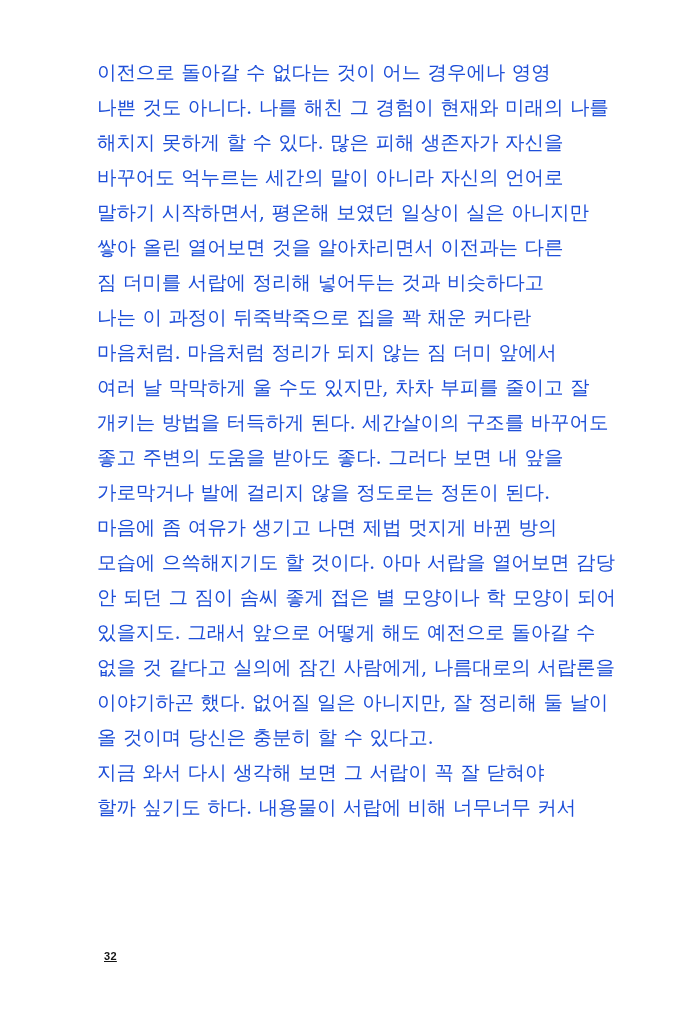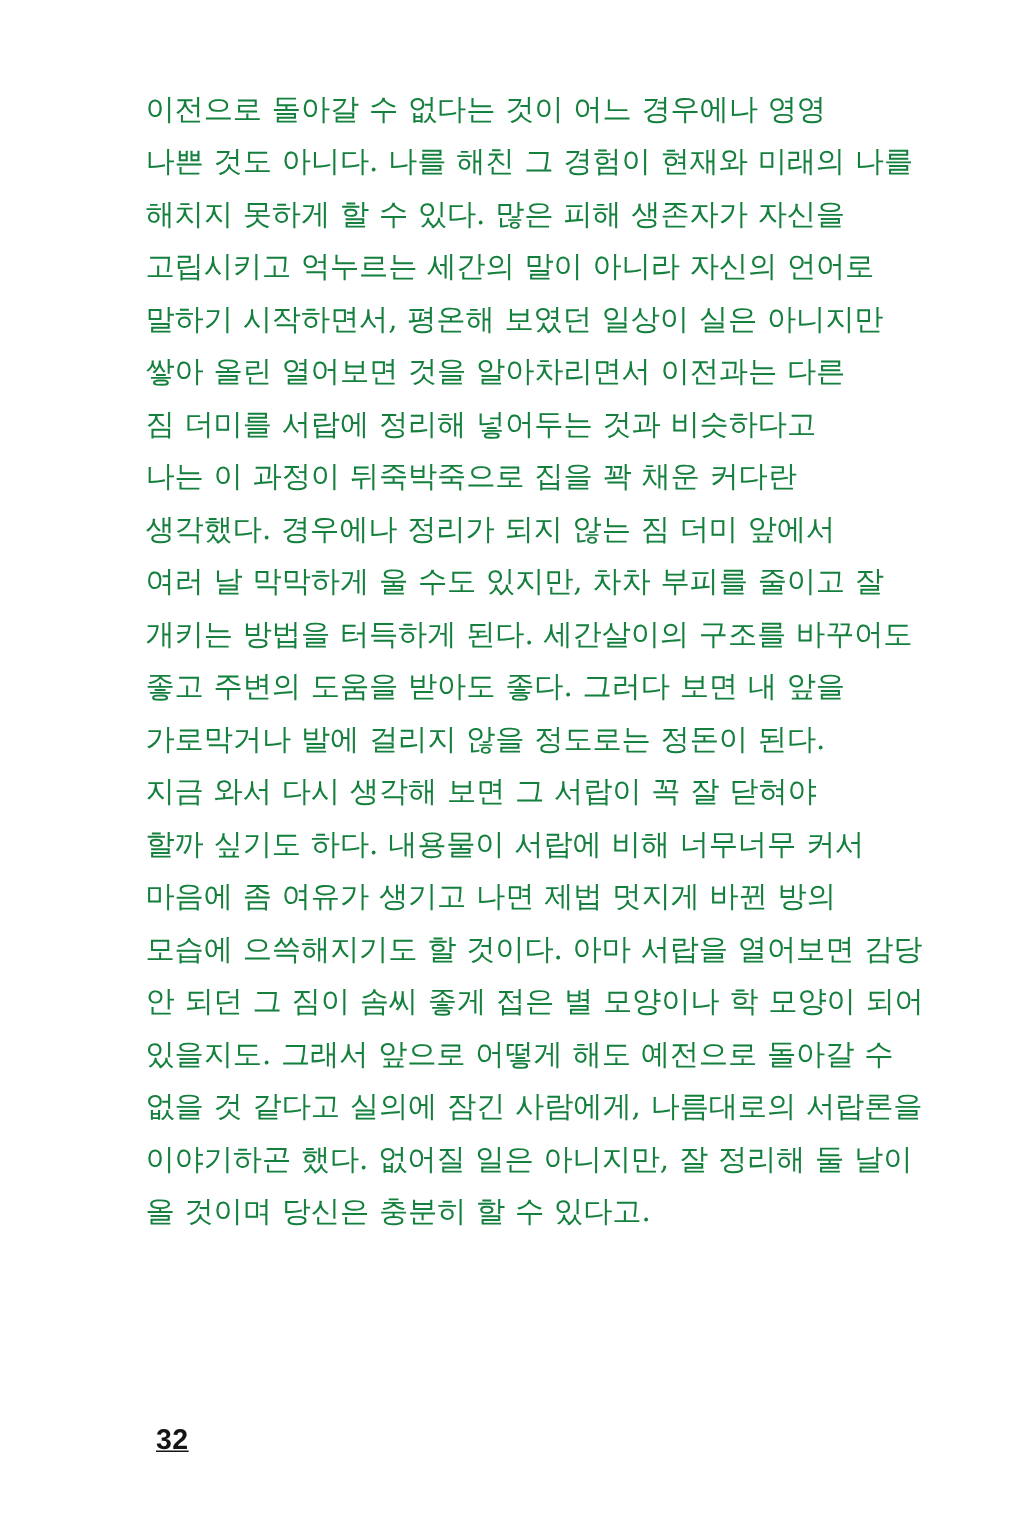--- a/index.html
+++ b/index.html
@@ -30,21 +30,21 @@
   }
 
   .para {
     margin: 0;
     padding: 0;
     text-indent: 34px;
     font-size: 19.5px;
     line-height: 35px;
     letter-spacing: -0.1px;
     word-spacing: 0.5px;
-    color: #15803d;
+    color: #1d4ed8;
     font-family: "DejaVu Serif", "Liberation Serif", serif;
     text-align: left;
     white-space: normal;
   }
 
   
   .line {
     display: block;
     white-space: pre;
     font-size: 19.5px;
@@ -53,65 +53,65 @@
   }
   .line.indent {
     text-indent: 34px;
   }
 
   #page-number {
     position: absolute;
     left: 104px;
     top: 950px;
     font-family: "Liberation Sans", "DejaVu Sans", sans-serif;
-    font-size: 19px;
+    font-size: 11px;
     font-weight: 700;
     color: #141414;
     letter-spacing: 0.3px;
     text-decoration: underline;
   }
 </style>
 </head>
 <body>
 
 <div id="page">
 
   <div id="text-block">
 
     <div class="para">
       <span class="line indent">이전으로 돌아갈 수 없다는 것이 어느 경우에나 영영</span>
       <span class="line">나쁜 것도 아니다. 나를 해친 그 경험이 현재와 미래의 나를</span>
       <span class="line">해치지 못하게 할 수 있다. 많은 피해 생존자가 자신을</span>
-      <span class="line">고립시키고 억누르는 세간의 말이 아니라 자신의 언어로</span>
+      <span class="line">바꾸어도 억누르는 세간의 말이 아니라 자신의 언어로</span>
       <span class="line">말하기 시작하면서, 평온해 보였던 일상이 실은 아니지만</span>
       <span class="line">쌓아 올린 열어보면 것을 알아차리면서 이전과는 다른</span>
     </div>
 
     <div class="para">
       <span class="line">짐 더미를 서랍에 정리해 넣어두는 것과 비슷하다고</span>
       <span class="line indent">나는 이 과정이 뒤죽박죽으로 집을 꽉 채운 커다란</span>
-      <span class="line">생각했다. 경우에나 정리가 되지 않는 짐 더미 앞에서</span>
+      <span class="line">마음처럼. 마음처럼 정리가 되지 않는 짐 더미 앞에서</span>
       <span class="line">여러 날 막막하게 울 수도 있지만, 차차 부피를 줄이고 잘</span>
       <span class="line">개키는 방법을 터득하게 된다. 세간살이의 구조를 바꾸어도</span>
       <span class="line">좋고 주변의 도움을 받아도 좋다. 그러다 보면 내 앞을</span>
       <span class="line">가로막거나 발에 걸리지 않을 정도로는 정돈이 된다.</span>
-    </div>
-
-    <div class="para">
-      <span class="line indent">지금 와서 다시 생각해 보면 그 서랍이 꼭 잘 닫혀야</span>
-      <span class="line">할까 싶기도 하다. 내용물이 서랍에 비해 너무너무 커서</span>
     </div>
 
     <div class="para">
       <span class="line indent">마음에 좀 여유가 생기고 나면 제법 멋지게 바뀐 방의</span>
       <span class="line">모습에 으쓱해지기도 할 것이다. 아마 서랍을 열어보면 감당</span>
       <span class="line">안 되던 그 짐이 솜씨 좋게 접은 별 모양이나 학 모양이 되어</span>
       <span class="line">있을지도. 그래서 앞으로 어떻게 해도 예전으로 돌아갈 수</span>
       <span class="line">없을 것 같다고 실의에 잠긴 사람에게, 나름대로의 서랍론을</span>
       <span class="line">이야기하곤 했다. 없어질 일은 아니지만, 잘 정리해 둘 날이</span>
       <span class="line">올 것이며 당신은 충분히 할 수 있다고.</span>
     </div>
 
+    <div class="para">
+      <span class="line indent">지금 와서 다시 생각해 보면 그 서랍이 꼭 잘 닫혀야</span>
+      <span class="line">할까 싶기도 하다. 내용물이 서랍에 비해 너무너무 커서</span>
+    </div>
+
   </div>
 
   <div id="page-number">32</div>
 
 </div>
 
 </body></html>

